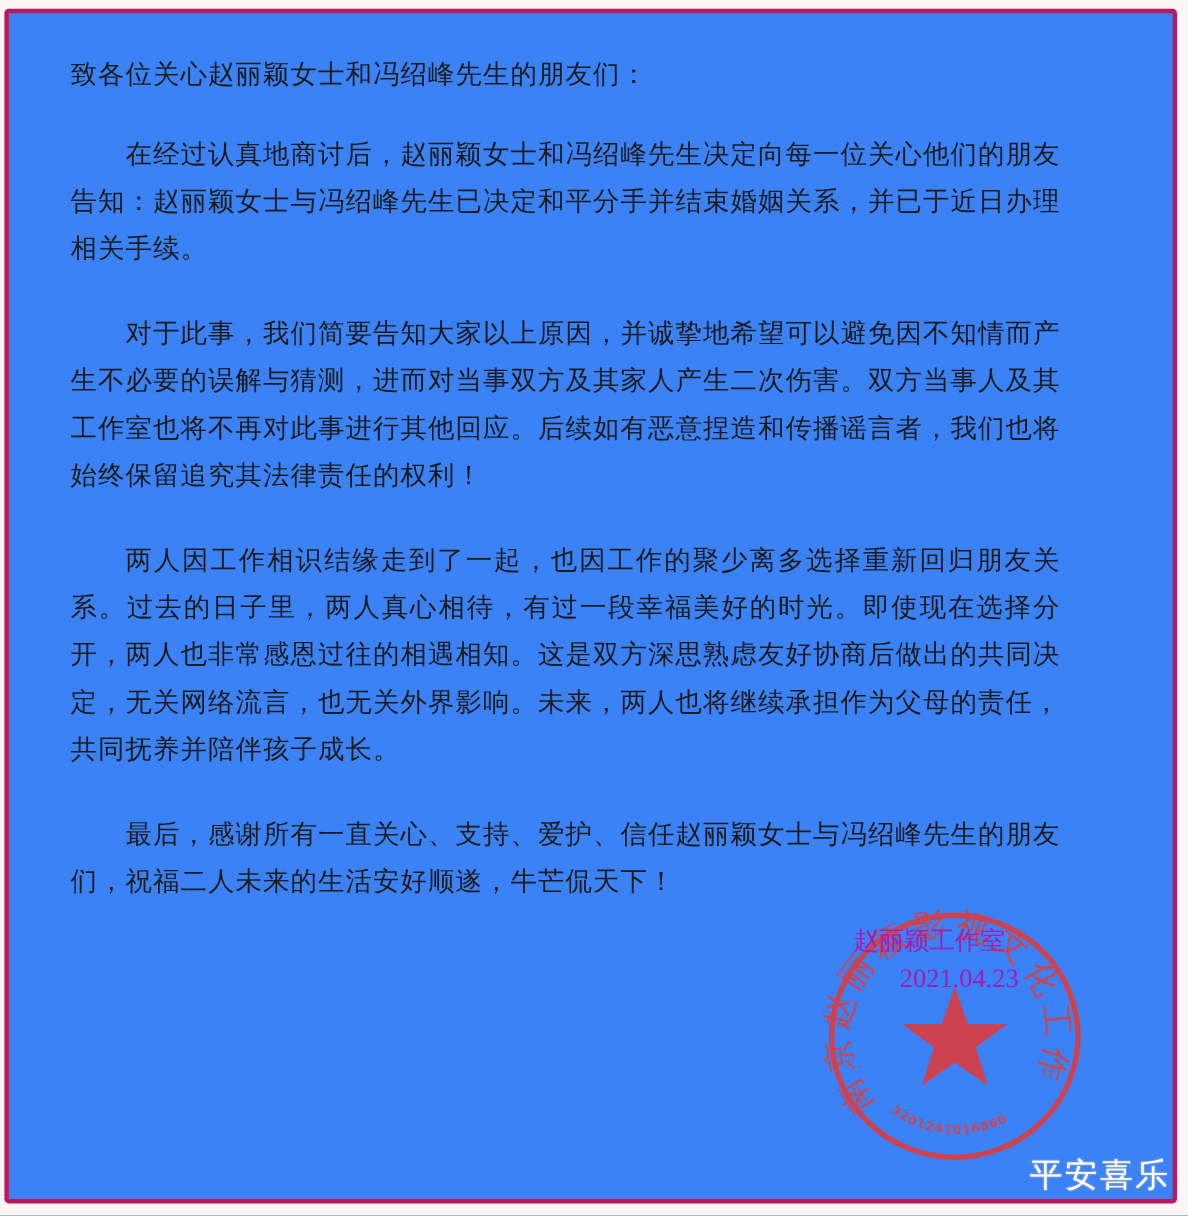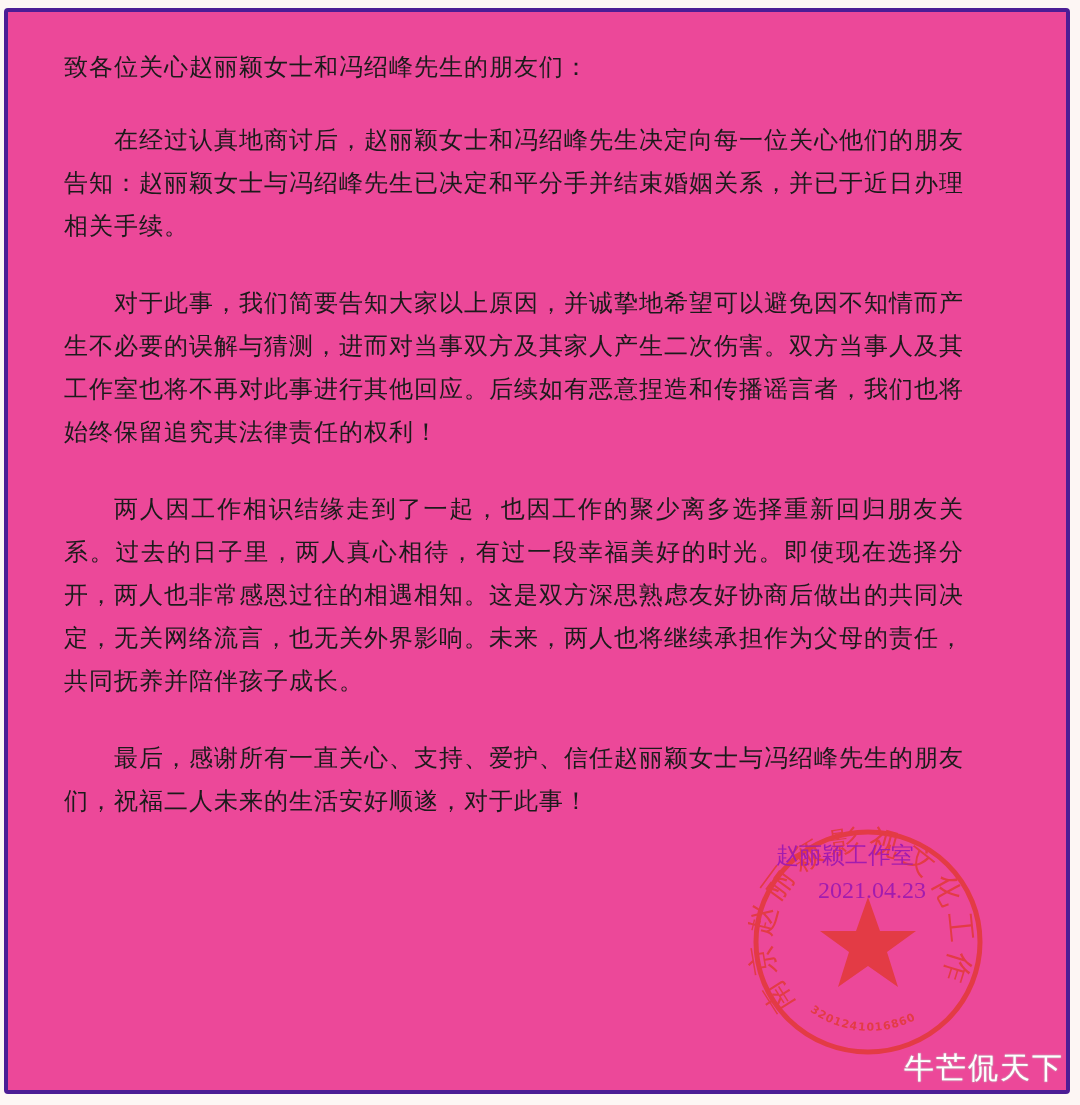--- a/index.html
+++ b/index.html
@@ -2,21 +2,21 @@
 <html><head>
 <meta charset="utf-8">
 <style>
   html, body { margin:0; padding:0; }
   body {
     width:1080px; height:1105px; background:#fdf6f4; position:relative; overflow:hidden;
     font-family: "DejaVu Serif", "Liberation Serif", serif;
   }
   .frame {
     position:absolute; left:4px; top:8px; width:1066px; height:1086px;
-    border:4px solid #4c1d95; border-radius:4px; background:#ec4899;
+    border:4px solid #be185d; border-radius:4px; background:#3b82f6;
     box-sizing:border-box;
   }
   .letter {
     position:absolute; left:56px; top:34px; width:900px;
     color:#1b1b1b; font-size:24px; line-height:43px; letter-spacing:1px;
   }
   .salutation { margin:0 0 30px 0; }
   .para { margin:4px 0 34px 0; text-indent:50px; text-align:justify; }
   .sig {
     position:absolute; left:776px; top:840px; width:200px;
@@ -33,21 +33,21 @@
 </style>
 </head>
 <body>
 
 <div class="frame">
   <div class="letter">
     <p class="salutation">致各位关心赵丽颖女士和冯绍峰先生的朋友们：</p>
     <p class="para">在经过认真地商讨后，赵丽颖女士和冯绍峰先生决定向每一位关心他们的朋友告知：赵丽颖女士与冯绍峰先生已决定和平分手并结束婚姻关系，并已于近日办理相关手续。</p>
     <p class="para">对于此事，我们简要告知大家以上原因，并诚挚地希望可以避免因不知情而产生不必要的误解与猜测，进而对当事双方及其家人产生二次伤害。双方当事人及其工作室也将不再对此事进行其他回应。后续如有恶意捏造和传播谣言者，我们也将始终保留追究其法律责任的权利！</p>
     <p class="para">两人因工作相识结缘走到了一起，也因工作的聚少离多选择重新回归朋友关系。过去的日子里，两人真心相待，有过一段幸福美好的时光。即使现在选择分开，两人也非常感恩过往的相遇相知。这是双方深思熟虑友好协商后做出的共同决定，无关网络流言，也无关外界影响。未来，两人也将继续承担作为父母的责任，共同抚养并陪伴孩子成长。</p>
-    <p class="para">最后，感谢所有一直关心、支持、爱护、信任赵丽颖女士与冯绍峰先生的朋友们，祝福二人未来的生活安好顺遂，对于此事！</p>
+    <p class="para">最后，感谢所有一直关心、支持、爱护、信任赵丽颖女士与冯绍峰先生的朋友们，祝福二人未来的生活安好顺遂，牛芒侃天下！</p>
   </div>
 </div>
 
 <svg class="seal" viewBox="0 0 240 235">
   <defs>
     <path id="sealArc" d="M 48 178 A 90 90 0 1 1 196 150" fill="none"></path>
     <path id="numArc" d="M 62 186 A 100 100 0 0 0 200 168" fill="none"></path>
   </defs>
   <ellipse cx="120" cy="117" rx="112" ry="110" fill="none" stroke="#e23a3a" stroke-width="5"></ellipse>
   <text font-size="30" fill="#e23a3a" font-family="DejaVu Serif, serif" letter-spacing="6">
@@ -57,13 +57,13 @@
     <textPath href="#numArc">3201241016860</textPath>
   </text>
   <polygon points="120,72 132,106 168,106 139,127 150,162 120,141 90,162 101,127 72,106 108,106" fill="#e23a3a"></polygon>
 </svg>
 
 <div class="sig">
   <span class="org">赵丽颖工作室</span>
   <span class="date">2021.04.23</span>
 </div>
 
-<div class="watermark">牛芒侃天下</div>
+<div class="watermark">平安喜乐</div>
 
 </body></html>

